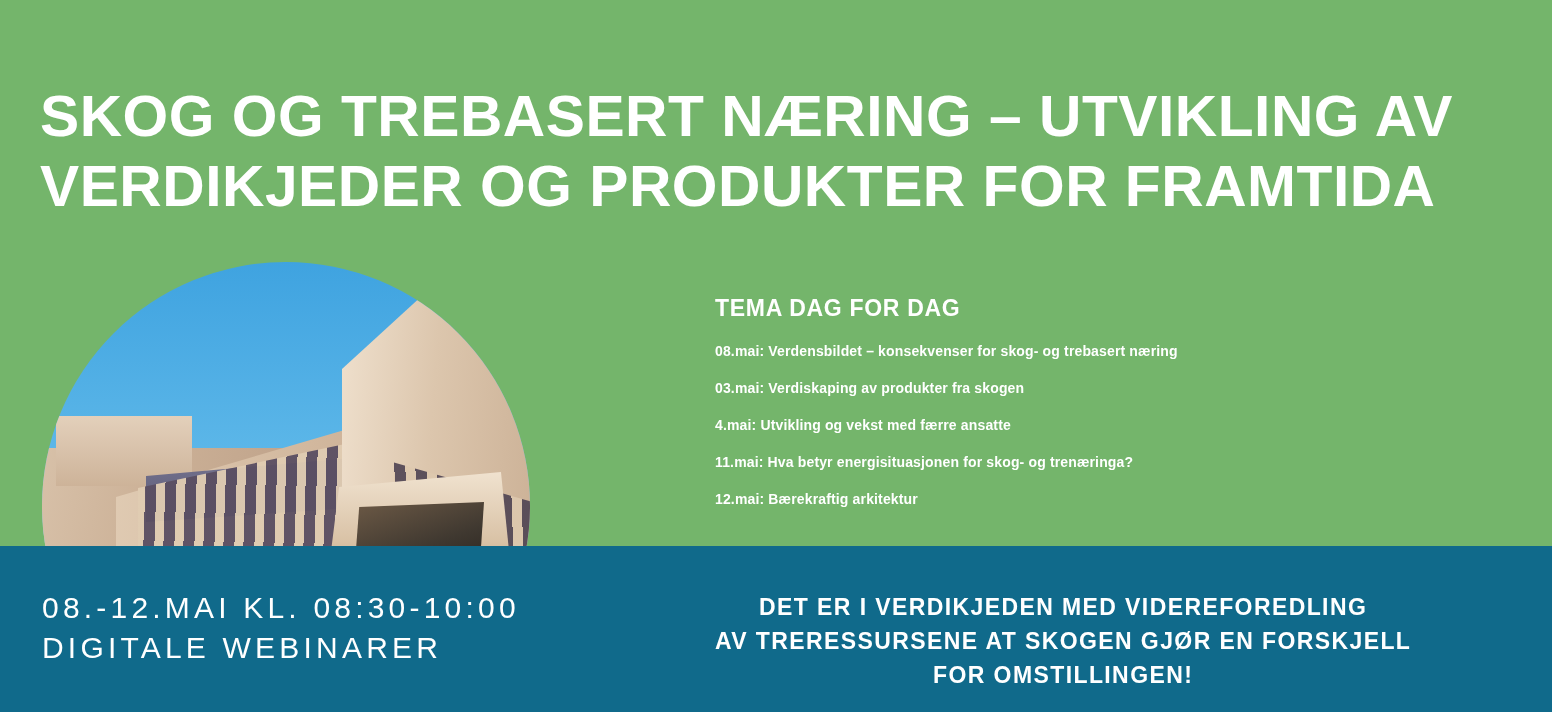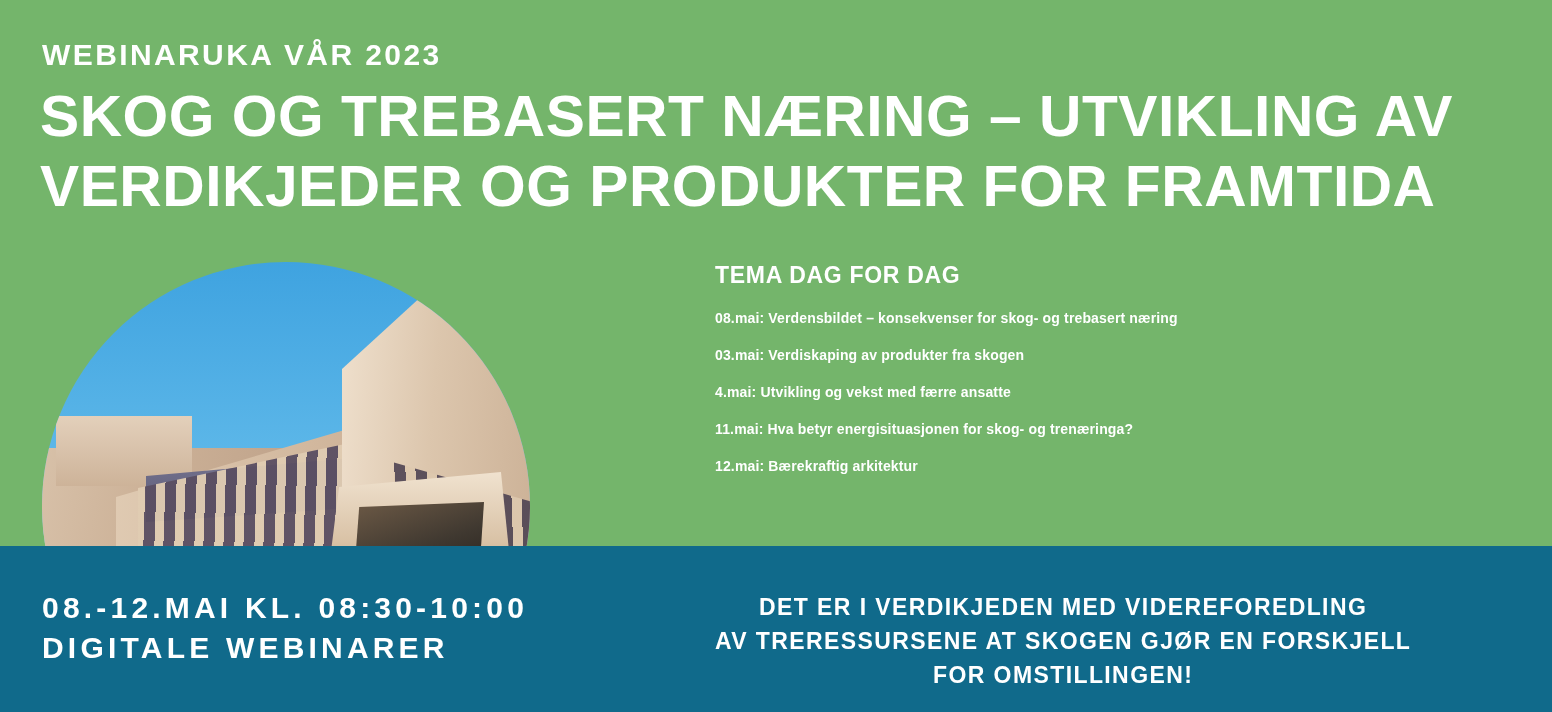--- a/index.html
+++ b/index.html
@@ -228,38 +228,39 @@
     top: 262px;
     width: 810px;
     color: #ffffff;
   }
   .programme-heading {
     font-size: 23px;
     font-weight: 700;
     letter-spacing: 0.7px;
     margin-bottom: 22px;
     white-space: nowrap;
+    margin-top: 33px;
   }
   .programme-item {
     font-size: 14px;
     font-weight: 700;
     letter-spacing: 0.15px;
     line-height: 1;
     margin-bottom: 23px;
     white-space: nowrap;
   }
 
   
   .when {
     position: absolute;
     left: 42px;
     top: 588px;
     color: #ffffff;
     font-size: 30px;
-    font-weight: 700;
+    font-weight: 400;
     letter-spacing: 4.2px;
     line-height: 1.33;
   }
   .when span { display: block; white-space: nowrap; }
 
   .slogan {
     position: absolute;
     left: 715px;
     top: 590px;
     color: #ffffff;
@@ -271,21 +272,20 @@
   }
   .slogan span { display: block; white-space: nowrap; }
 </style>
 </head>
 <body>
 
 <div id="poster">
 
   <div class="green-band"></div>
 
-  <div class="kicker">WEBINARUKA VÅR 2023</div>
 
   <div class="title">
     <span class="title-line">SKOG OG TREBASERT NÆRING – UTVIKLING AV</span>
     <span class="title-line">VERDIKJEDER OG PRODUKTER FOR FRAMTIDA</span>
   </div>
 
   <div class="photo-circle">
     <div class="photo-inner">
       <div class="mountain"></div>
       <div class="water"></div>

